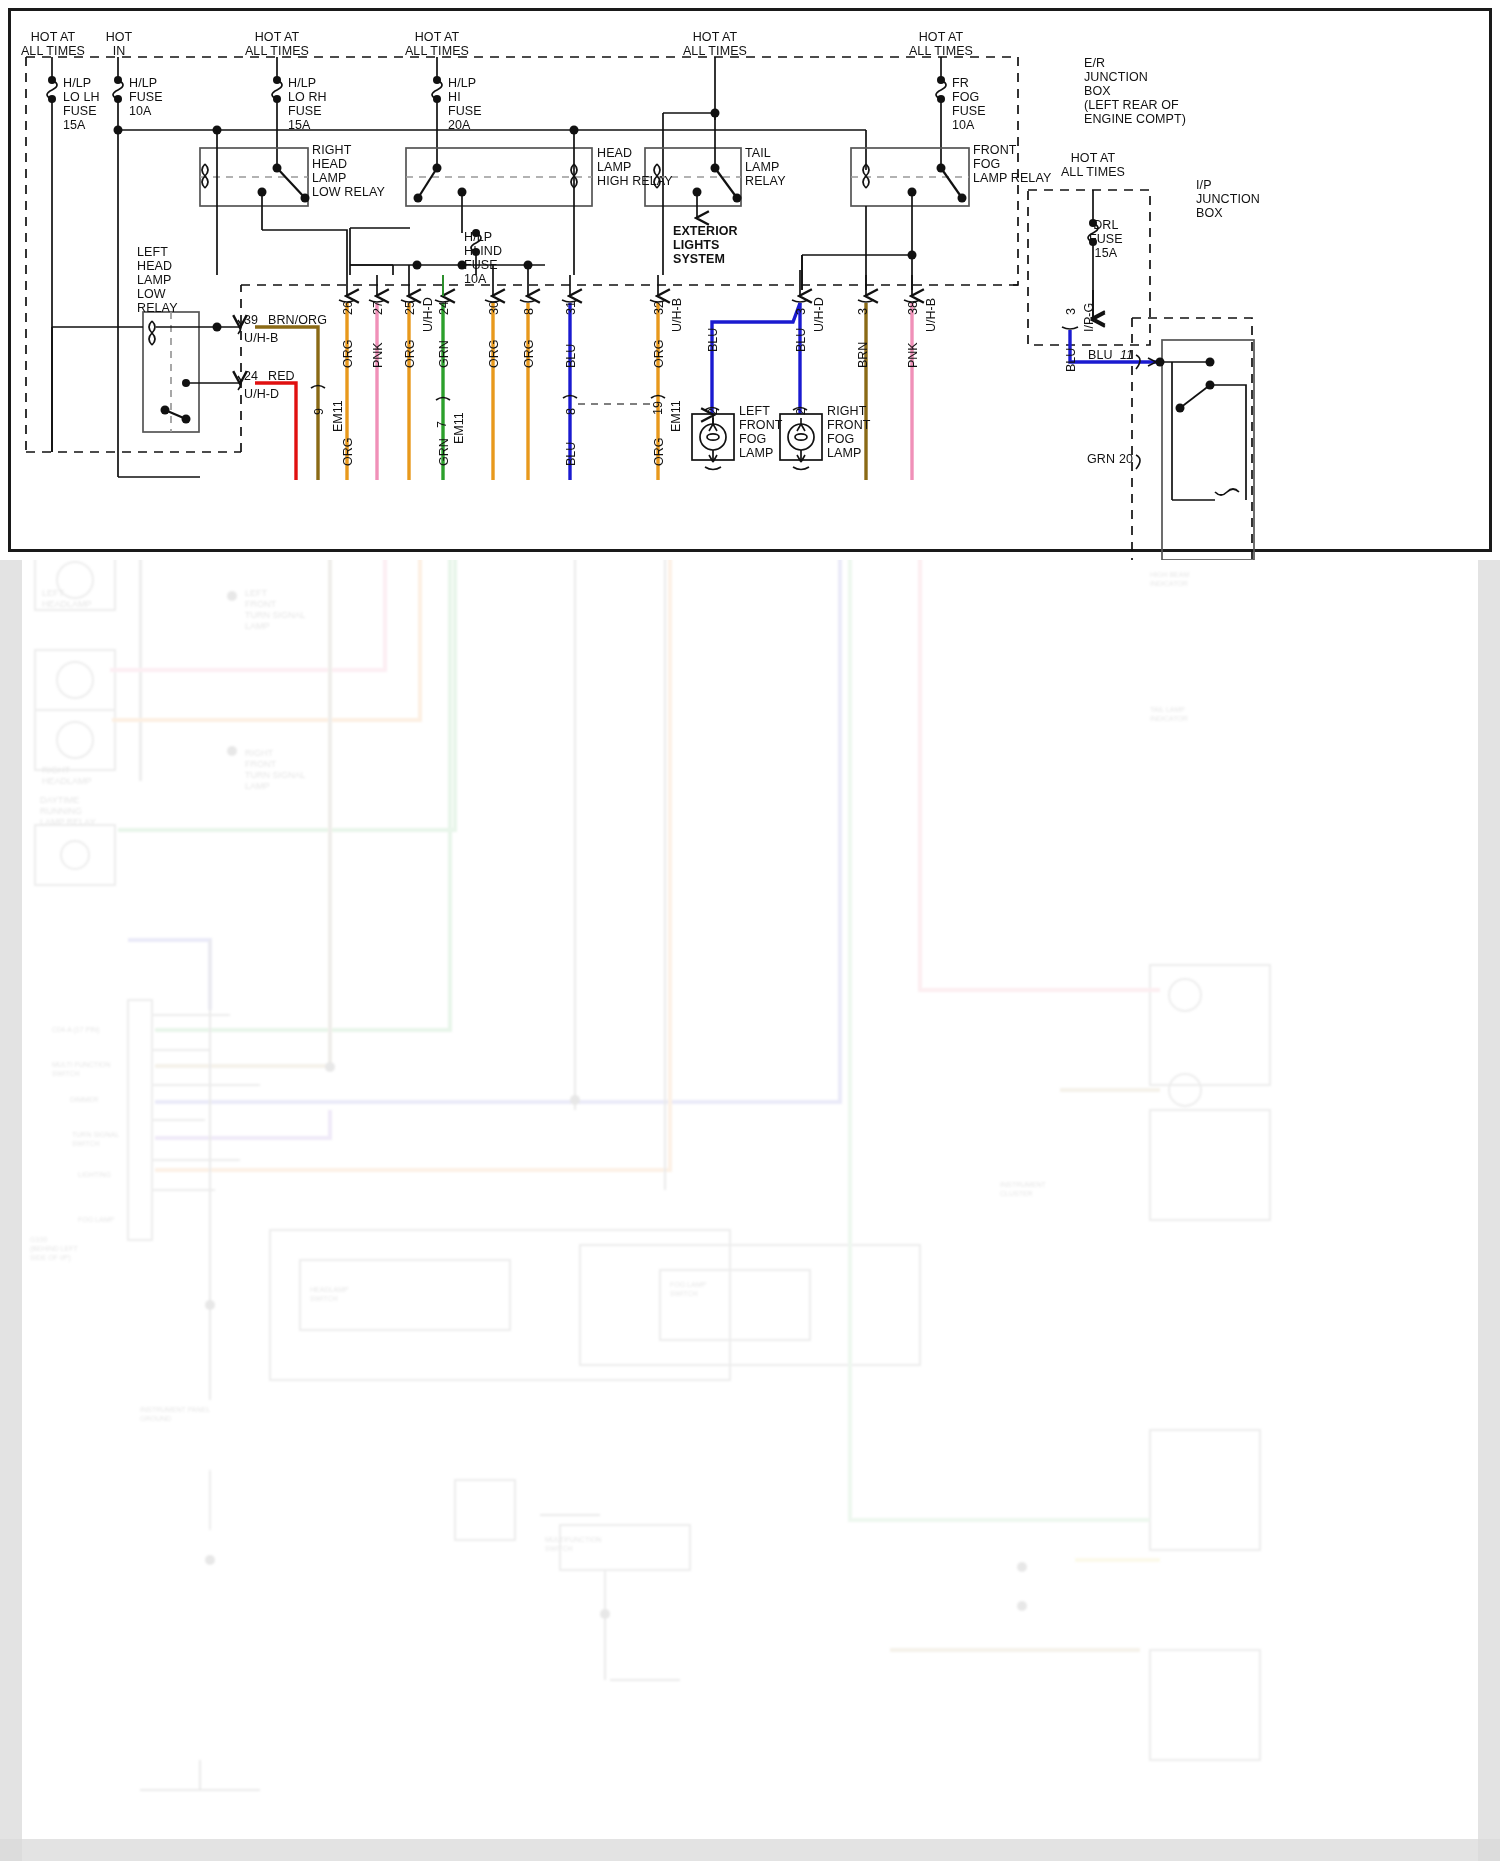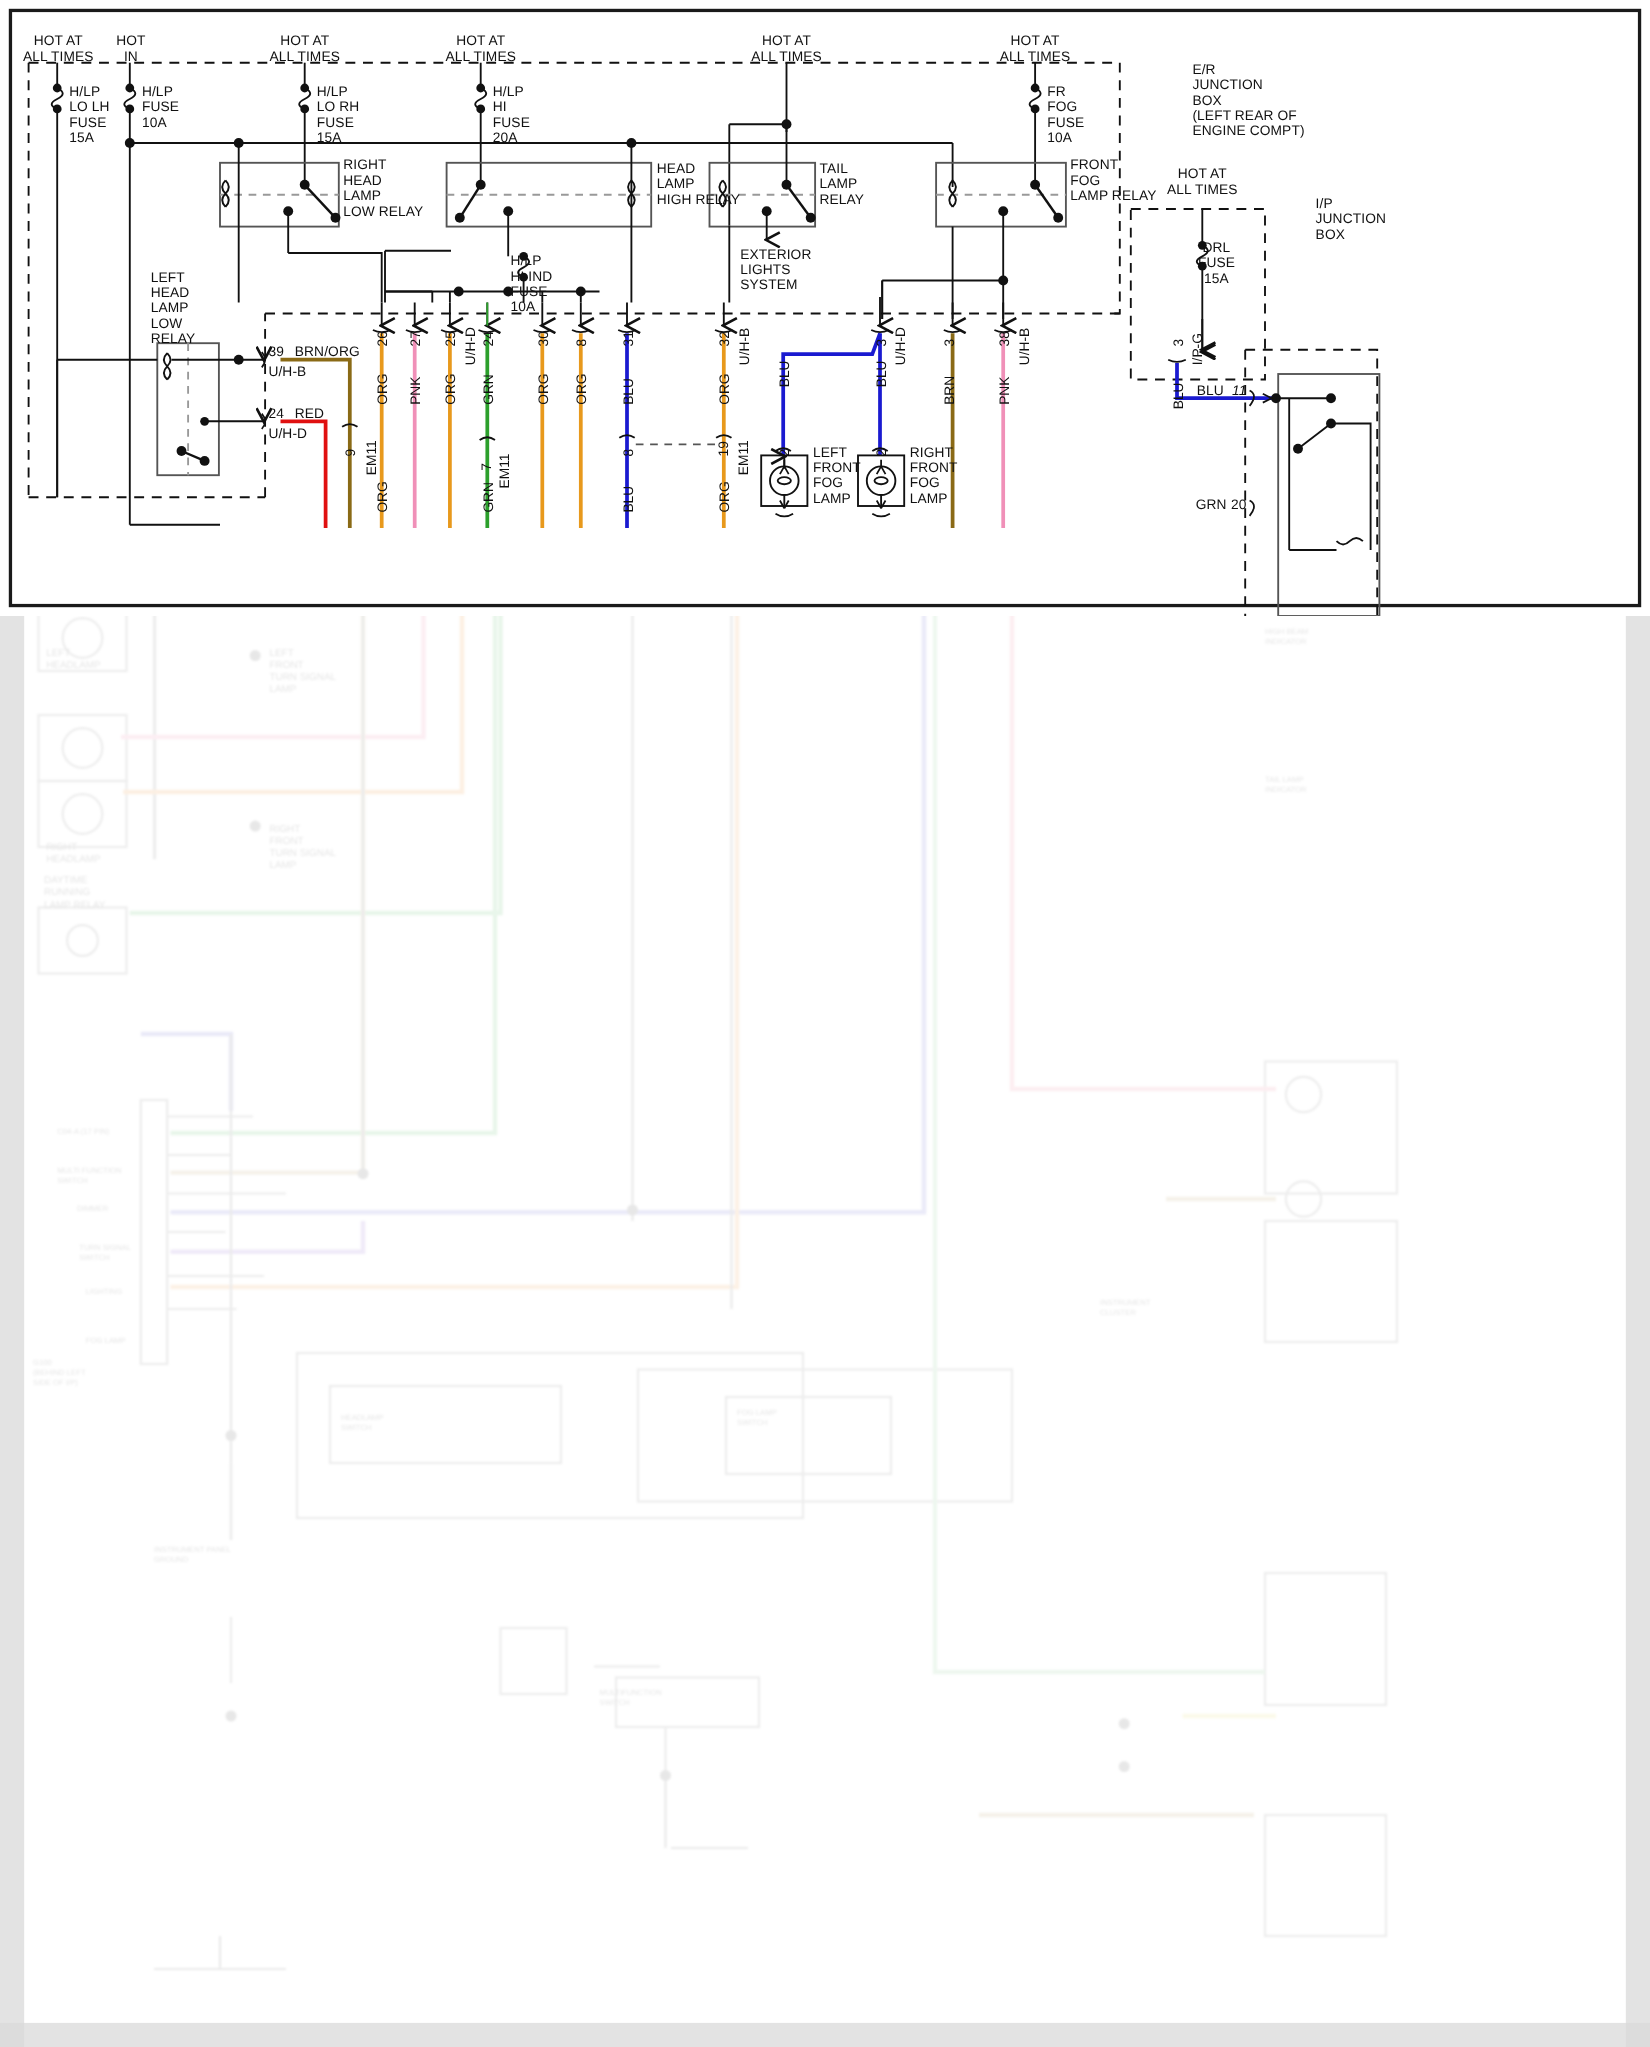--- a/index.html
+++ b/index.html
@@ -508,21 +508,21 @@
     <div class="lbl" style="left:597px;top:146px;">HEAD
 LAMP
 HIGH RELAY</div>
     <div class="lbl" style="left:745px;top:146px;">TAIL
 LAMP
 RELAY</div>
     <div class="lbl" style="left:973px;top:143px;">FRONT
 FOG
 LAMP RELAY</div>
 
-    <div class="lbl" style="left:673px;top:224px;">EXTERIOR
+    <div class="lbl" style="left:673px;top:224px;font-weight:bold;">EXTERIOR
 LIGHTS
 SYSTEM</div>
     <div class="lbl" style="left:739px;top:404px;">LEFT
 FRONT
 FOG
 LAMP</div>
     <div class="lbl" style="left:827px;top:404px;">RIGHT
 FRONT
 FOG
 LAMP</div>

